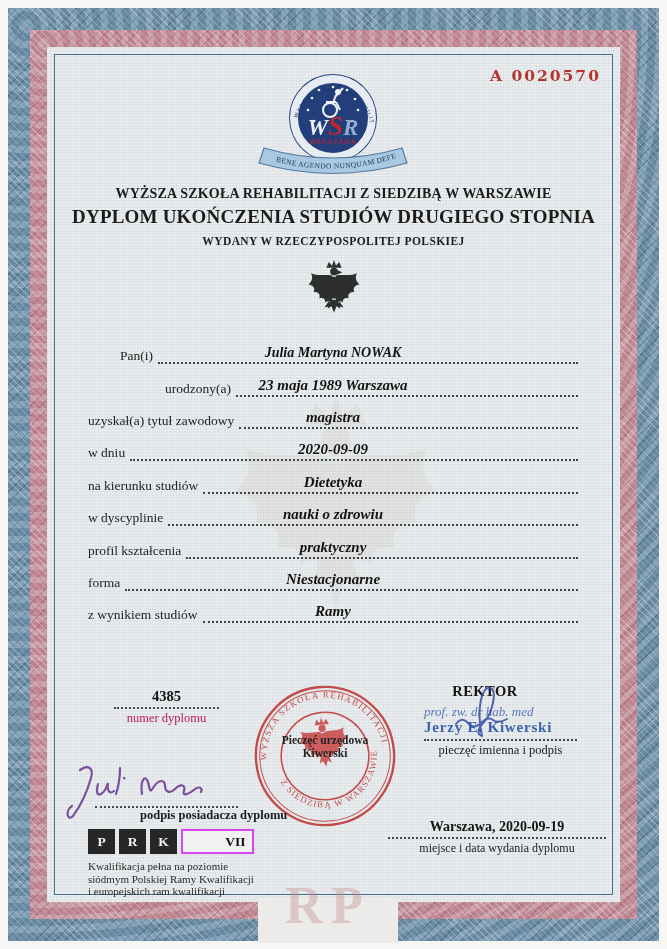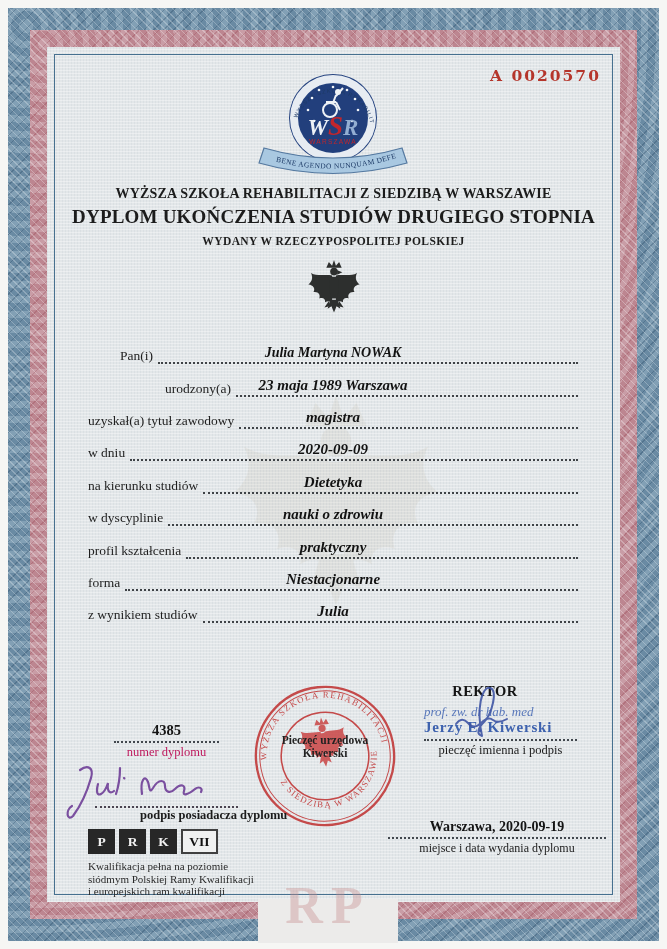--- a/index.html
+++ b/index.html
@@ -50,37 +50,37 @@
     font:700 14.5px "Liberation Serif",serif;letter-spacing:.5px;color:#141414;z-index:2;}
   .rektor-degrees{left:424px;top:704px;width:160px;font:italic 13px "Liberation Serif",serif;
     color:#4a6cb5;opacity:.9;z-index:2;}
   .rektor-name{left:424px;top:719px;width:170px;font:700 15px "Liberation Serif",serif;
     color:#3e62ae;letter-spacing:.8px;z-index:2;}
   .rektor-sig{left:448px;top:678px;width:92px;height:64px;z-index:3;}
   .rektor-line{left:424px;top:720px;width:153px;height:19px;border-bottom:2px dotted #42484e;z-index:2;}
   .rektor-cap{left:424px;top:743px;width:153px;text-align:center;
     font:12.5px "Liberation Serif",serif;color:#1b1b1b;z-index:2;}
 
-  .num-block{left:114px;top:722px;width:105px;text-align:center;z-index:2;}
+  .num-block{left:114px;top:688px;width:105px;text-align:center;z-index:2;}
   .num-val{font:700 14.5px "Liberation Serif",serif;color:#141414;
     border-bottom:2px dotted #42484e;padding-bottom:2px;}
   .num-cap{font:12.5px "Liberation Serif",serif;color:#be185d;margin-top:2px;}
 
   .seal-svg{left:252px;top:683px;width:146px;height:146px;transform:rotate(-6deg);opacity:.92;z-index:1;}
   .seal-center-text{left:255px;top:734px;width:140px;text-align:center;z-index:2;
     font:600 11.5px "Liberation Serif",serif;color:#222;line-height:13px;}
 
   .holder-sig{left:58px;top:758px;width:195px;height:62px;z-index:2;}
   .holder-line{left:95px;top:788px;width:143px;height:18px;border-bottom:2px dotted #4a4450;z-index:1;}
   .holder-cap{left:100px;top:808px;font:600 12.5px "Liberation Serif",serif;color:#1b1b1b;z-index:2;margin-left:40px;}
 
   .prk{left:88px;top:829px;display:flex;gap:4px;z-index:2;}
   .prk .sq{width:27px;height:25px;background:#272727;color:#f2f2f2;display:flex;
     align-items:center;justify-content:center;font:700 13.5px "Liberation Serif",serif;}
-  .prk .sq.roman{background:#f0f1f1;color:#111;border:2px solid #404040;width:33px;height:21px;}
+  .prk .sq.roman{background:#f0f1f1;color:#111;border:2px solid #d946ef;width:33px;height:21px;padding-left:36px;}
   .prk-cap{left:88px;top:860px;width:200px;font:11px "Liberation Serif",serif;
     color:#2a2a2a;line-height:12.5px;z-index:2;}
 
   .place-block{left:388px;top:819px;width:218px;text-align:center;z-index:2;}
   .place-val{font:700 14px "Liberation Serif",serif;color:#141414;
     border-bottom:2px dotted #42484e;padding-bottom:2px;}
   .place-cap{font:12px "Liberation Serif",serif;color:#1b1b1b;margin-top:2px;}
 </style>
 </head>
 <body>
@@ -199,21 +199,21 @@
     <i class="fvalue">nauki o zdrowiu</i>
   </div>
   <div class="field-row" style="top:561px">
     <span class="flabel">forma</span>
     <span class="dots"></span>
     <i class="fvalue">Niestacjonarne</i>
   </div>
   <div class="field-row" style="top:593px">
     <span class="flabel">z wynikiem studiów</span>
     <span class="dots"></span>
-    <i class="fvalue">Julia</i>
+    <i class="fvalue">Ramy</i>
   </div>
 
   <div class="abs rektor-title">REKTOR</div>
   <div class="abs rektor-degrees">prof. zw. dr hab. med</div>
   <div class="abs rektor-name">Jerzy E. Kiwerski</div>
   <svg class="abs rektor-sig" viewBox="0 0 92 64">
     <g fill="none" stroke="#3f55a4" stroke-width="2" opacity=".9" stroke-linecap="round">
       <path d="M34,58 C28,30 34,8 42,10 C50,12 44,36 36,44 C30,50 28,56 34,58"></path>
       <path d="M8,46 q6,-8 12,-1 t13,0 t12,-3 t14,-1"></path>
     </g>

